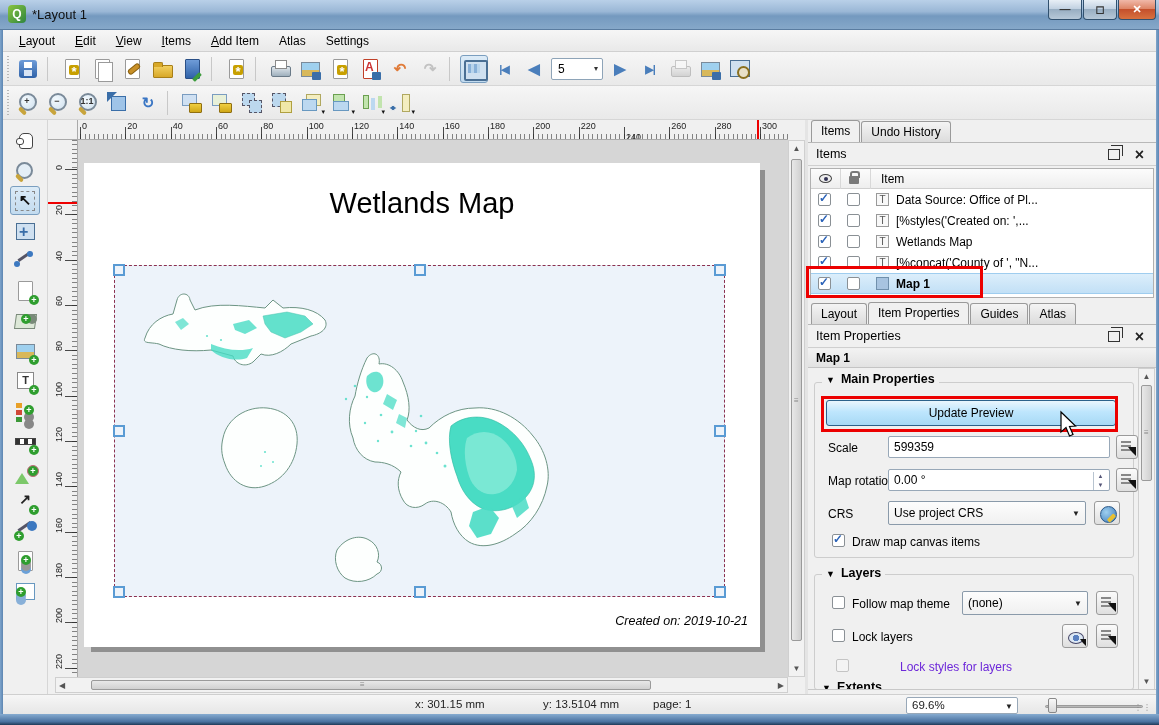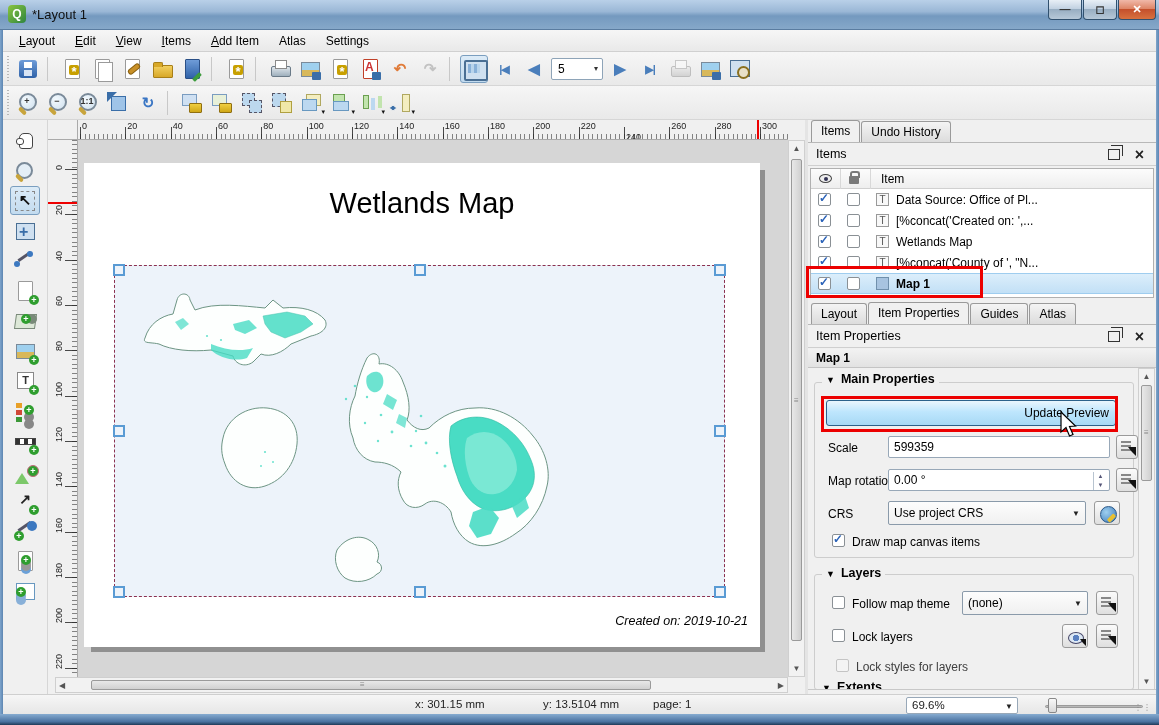--- a/index.html
+++ b/index.html
@@ -253,35 +253,35 @@
   .combobox .arr{position:absolute;right:5px;top:7px;font-size:8px;color:#222;}
   .spin{position:absolute;right:2px;top:2px;width:14px;height:18px;border-left:1px solid #b8c4d0;
     font-size:6px;color:#557;text-align:center;line-height:9px;}
   .ovr-btn{position:absolute;width:22px;height:24px;border:1px solid #9a9a9a;border-radius:3px;
     background:linear-gradient(#fbfbfb,#dfdfdf);}
   .ovr-btn::before{content:"";position:absolute;left:4px;top:5px;width:10px;height:2px;background:#888;
     box-shadow:0 4px 0 0 #888,0 8px 0 0 #888;}
   .ovr-btn::after{content:"";position:absolute;right:1px;bottom:2px;border:4px solid transparent;border-top:5px solid #111;
     border-right:4px solid #111;width:0;height:0;}
   #update-btn{position:absolute;left:18px;top:32px;width:290px;height:26px;border:1px solid #2c628b;border-radius:3px;
-    background:linear-gradient(#eaf6fd,#bee6fd 45%,#a7d9f5);font-size:12px;text-align:right;}
+    background:linear-gradient(#eaf6fd,#bee6fd 45%,#a7d9f5);font-size:12px;}
   #globe-btn{position:absolute;width:26px;height:24px;border:1px solid #9a9a9a;border-radius:3px;
     background:linear-gradient(#fbfbfb,#dfdfdf);}
   #globe-btn::before{content:"";position:absolute;left:5px;top:4px;width:15px;height:15px;border-radius:50%;
     background:radial-gradient(circle at 35% 35%,#9fd0f0,#3a78b8);border:1px solid #2a5888;}
   #globe-btn::after{content:"";position:absolute;right:3px;bottom:4px;width:9px;height:4px;background:#e8c030;
     transform:rotate(-45deg);border-radius:1px;}
   #eye-btn{position:absolute;width:26px;height:24px;border:1px solid #9a9a9a;border-radius:3px;
     background:linear-gradient(#fbfbfb,#dfdfdf);}
   #eye-btn::before{content:"";position:absolute;left:5px;top:7px;width:14px;height:10px;border:1px solid #446;
     border-radius:50%;background:radial-gradient(circle,#5a80c0 3px,#dce8f4 3.5px);}
   #eye-btn::after{content:"";position:absolute;right:1px;bottom:1px;border:3px solid transparent;border-top:4px solid #111;
     border-right:3px solid #111;width:0;height:0;}
   .chk-label{position:absolute;font-size:12px;}
-  .chk-label.disabled{color:#404040;}
+  .chk-label.disabled{color:#6d28d9;margin-left:44px;}
 
   
   #statusbar{left:3px;top:694px;width:1153px;height:20px;background:linear-gradient(#f6f6f6,#e6e6e6);
     border-top:1px solid #cfcfcf;font-size:11.5px;color:#222;}
   #zoom-combo{position:absolute;left:903px;top:2px;width:112px;height:17px;background:#fff;
     border:1px solid #98a8b8;border-radius:2px;padding:1px 5px;font-size:11.5px;}
   #zoom-combo .arr{position:absolute;right:4px;top:4px;font-size:8px;}
   #zoom-slider-track{position:absolute;left:1042px;top:10px;width:98px;height:3px;background:#b8b8b8;
     border:1px solid #9a9a9a;border-radius:2px;}
   #zoom-slider-thumb{position:absolute;left:1045px;top:3px;width:9px;height:15px;background:linear-gradient(#f8f8f8,#d8d8d8);
@@ -636,21 +636,21 @@
           <div class="it-row" style="top: 20px;">
             <span class="cb checked" style="margin-left: 7px;"></span>
             <span class="cb" style="margin-left: 16px;"></span>
             <span class="t-ic" style="margin-left: 16px;">T</span>
             <span style="margin-left: 7px;">Data Source: Office of Pl...</span>
           </div>
           <div class="it-row" style="top: 41px;">
             <span class="cb checked" style="margin-left: 7px;"></span>
             <span class="cb" style="margin-left: 16px;"></span>
             <span class="t-ic" style="margin-left: 16px;">T</span>
-            <span style="margin-left: 7px;">[%concat('Created on: ',...</span>
+            <span style="margin-left: 7px;">[%styles('Created on: ',...</span>
           </div>
           <div class="it-row" style="top: 62px;">
             <span class="cb checked" style="margin-left: 7px;"></span>
             <span class="cb" style="margin-left: 16px;"></span>
             <span class="t-ic" style="margin-left: 16px;">T</span>
             <span style="margin-left: 7px;">Wetlands Map</span>
           </div>
           <div class="it-row" style="top: 83px;">
             <span class="cb checked" style="margin-left: 7px;"></span>
             <span class="cb" style="margin-left: 16px;"></span>

